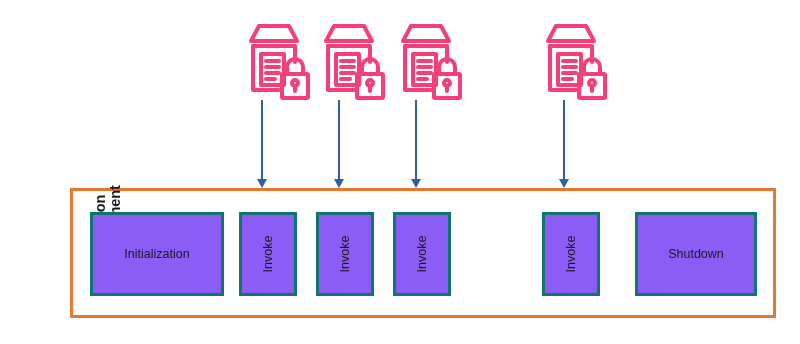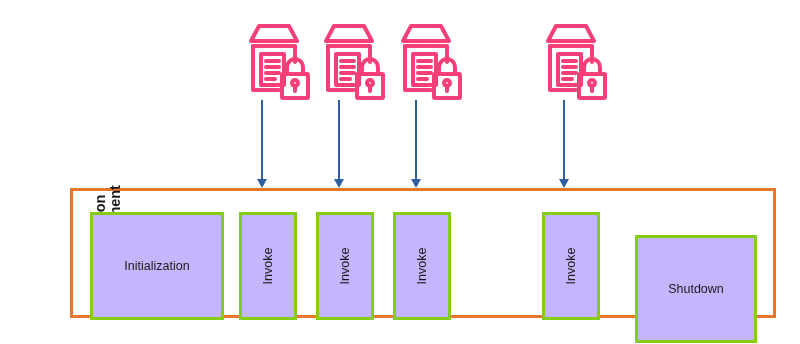--- a/index.html
+++ b/index.html
@@ -48,25 +48,25 @@
     line-height: 1.06;
     letter-spacing: -0.1px;
     white-space: nowrap;
   }
   .env-label .l1 { display: block; }
   .env-label .l2 { display: block; }
 
   
   .phase {
     position: absolute;
-    border: 3px solid #84cc16;
+    border: 3px solid #0f766e;
     box-sizing: border-box;
-    background: #c4b5fd;
+    background: #8b5cf6;
     top: 212px;
-    height: 108px;
+    height: 84px;
     display: flex;
     align-items: center;
     justify-content: center;
   }
   .phase .lbl {
     font-size: 12.5px;
     color: #1a1a1a;
     white-space: nowrap;
   }
   .phase.vertical .lbl {
@@ -215,18 +215,18 @@
       </div>
       <div class="phase vertical" style="left: 316px; width: 58px;">
         <span class="lbl">Invoke</span>
       </div>
       <div class="phase vertical" style="left: 393px; width: 58px;">
         <span class="lbl">Invoke</span>
       </div>
       <div class="phase vertical" style="left: 542px; width: 58px;">
         <span class="lbl">Invoke</span>
       </div>
-      <div class="phase" style="left: 635px; width: 122px; margin-top: 23px;">
+      <div class="phase" style="left: 635px; width: 122px;">
         <span class="lbl">Shutdown</span>
       </div>
     </div>
 
 </div>
 
 </body></html>

